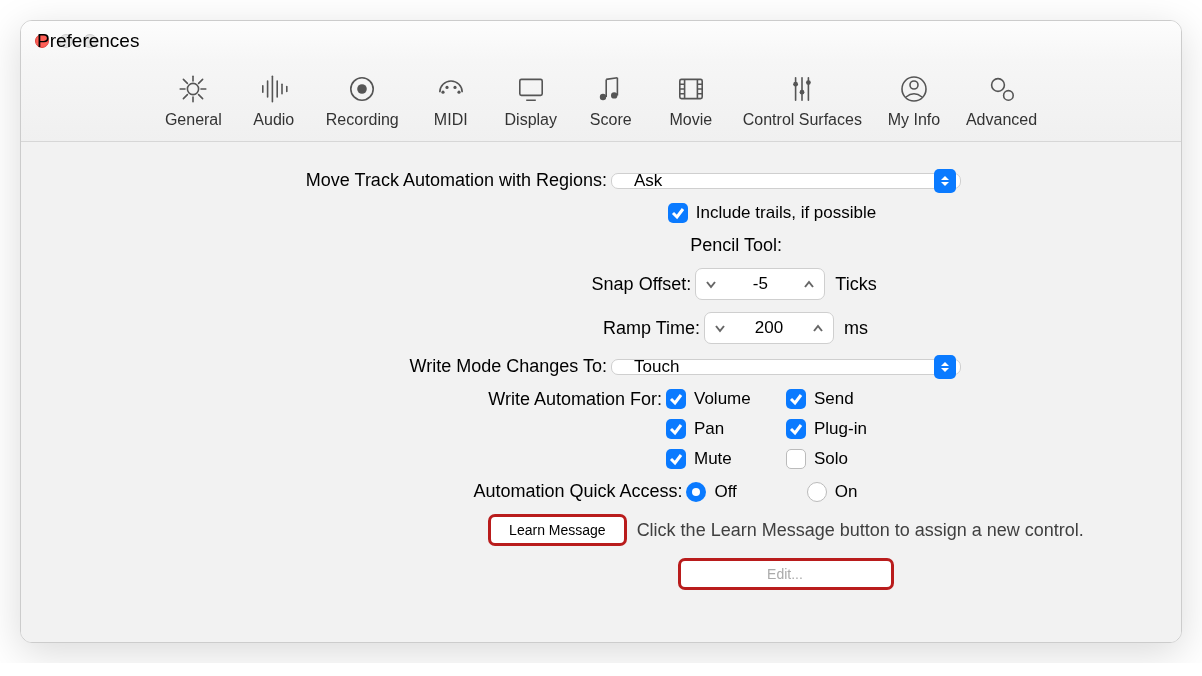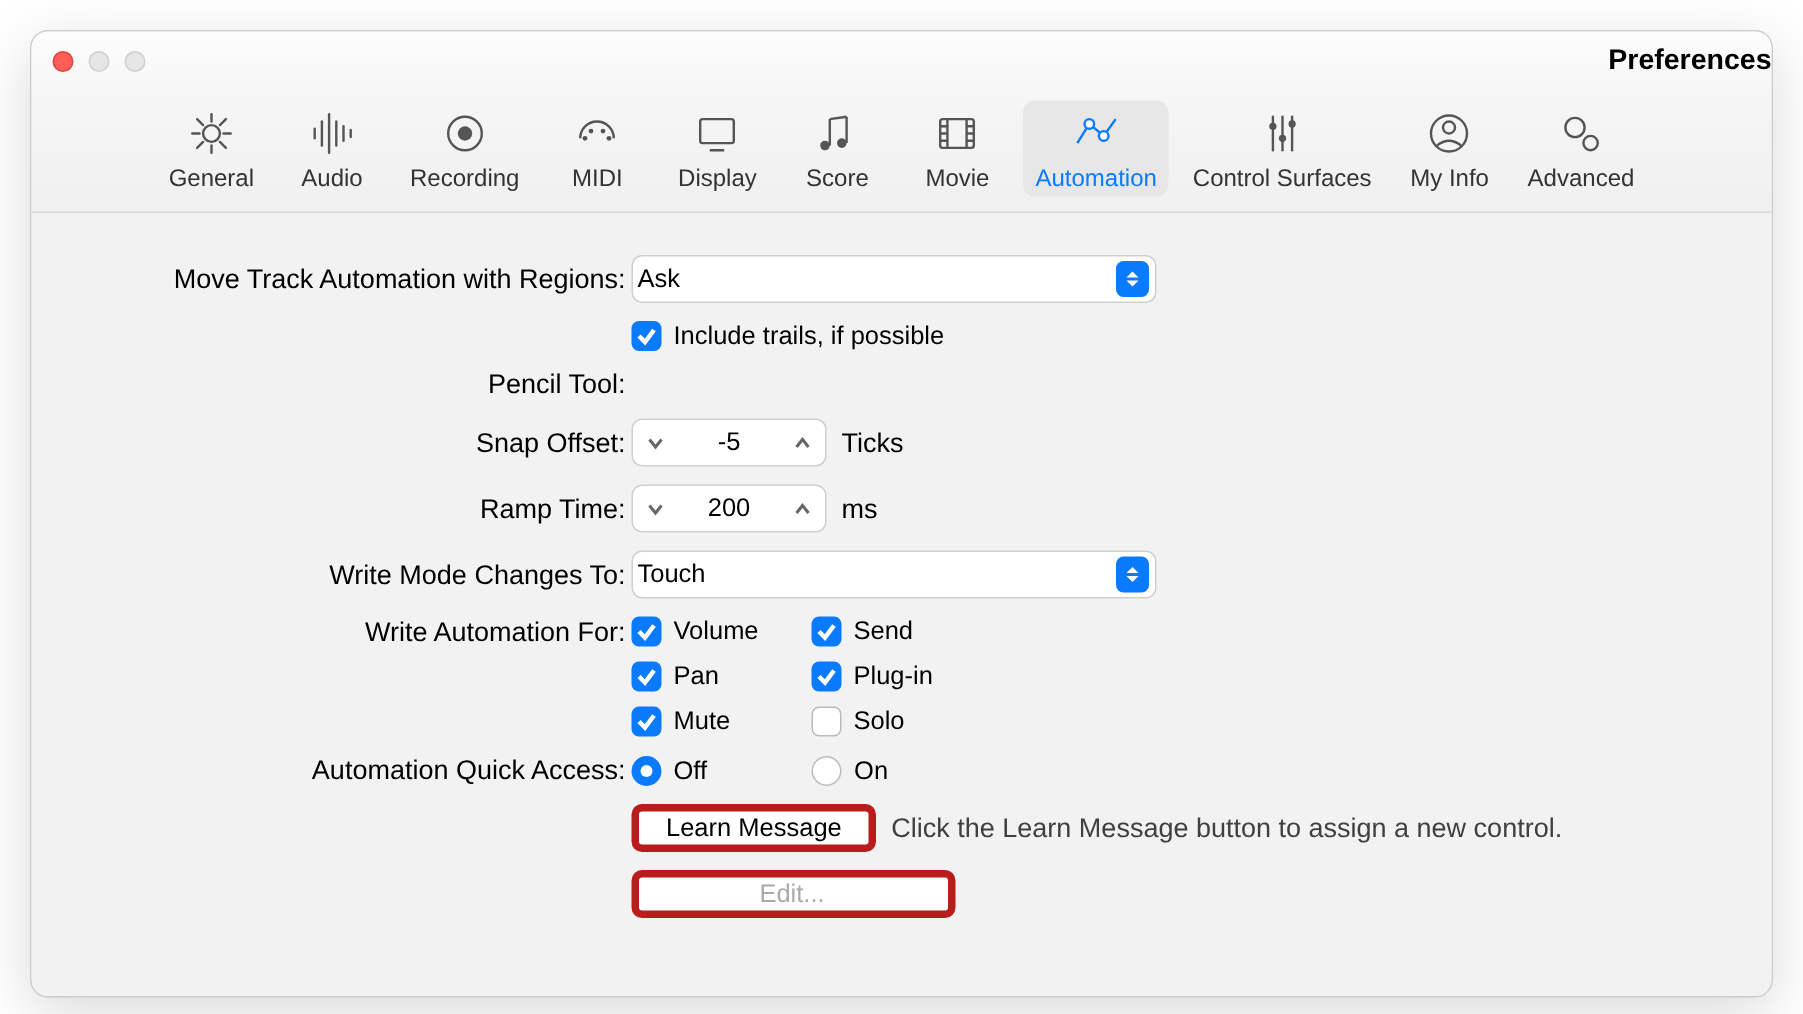--- a/index.html
+++ b/index.html
@@ -27,22 +27,22 @@
       padding: 0 14px;
       background: linear-gradient(#fdfdfd, #f6f6f6);
       position: relative;
     }
     .traffic-lights { display: flex; gap: 10px; }
     .traffic-light { width: 14px; height: 14px; border-radius: 50%; }
     .tl-close { background: #ff5f57; border: 0.5px solid #e0443e; }
     .tl-min { background: #e6e6e6; border: 0.5px solid #d0d0d0; }
     .tl-max { background: #e6e6e6; border: 0.5px solid #d0d0d0; }
     .window-title {
-      position: absolute; left: 16px; right: 0; text-align: right;
-      font-weight: 700; font-size: 19px;
+      position: absolute; left: 16px; right: 0; text-align: left;
+      font-weight: 400; font-size: 19px;
     }
     .toolbar {
       display: flex;
       justify-content: center;
       gap: 8px;
       padding: 6px 18px 10px;
       background: linear-gradient(#f6f6f6, #f0f0f0);
       border-bottom: 1px solid #d7d7d7;
     }
     .toolbar-item {
@@ -58,37 +58,38 @@
     .toolbar-label { font-size: 16px; color: #333; white-space: nowrap; }
     .content {
       padding: 28px 30px 40px;
       background: #f2f2f2;
     }
     .form-row {
       display: flex;
       align-items: center;
       margin-bottom: 12px;
       gap: 0;
+      justify-content: center;
     }
     .form-label {
       width: 370px;
       text-align: right;
       font-size: 18px;
       padding-right: 4px;
     }
     .form-control-col {
       display: flex;
       align-items: center;
       gap: 10px;
       flex-wrap: wrap;
     }
     .popup {
       display: flex; align-items: center; justify-content: space-between;
       background: #fff; border: 1px solid #cfcfcf; border-radius: 7px;
-      padding: 4px 4px 4px 3px; min-width: 200px; height: 32px;
+      padding: 4px 4px 4px 22px; min-width: 200px; height: 16px;
     }
     .popup-wide { width: 350px; }
     .popup-arrows {
       width: 22px; height: 24px; background: #0a7aff; border-radius: 5px;
       display: flex; flex-direction: column; align-items: center; justify-content: center;
     }
     .popup-arrows::before, .popup-arrows::after {
       content: ""; width: 0; height: 0; border-left: 4px solid transparent;
       border-right: 4px solid transparent;
     }
@@ -114,22 +115,22 @@
     .stepper .sbtn svg { width: 12px; height: 10px; stroke: #666; stroke-width: 2; fill: none; }
     .stepper .sval { flex: 1; text-align: center; }
     .radio {
       width: 20px; height: 20px; border-radius: 50%;
       display: inline-flex; align-items: center; justify-content: center; flex-shrink: 0;
     }
     .radio.on { background: #0a7aff; }
     .radio.off { background: #fff; border: 1px solid #bbb; }
     .radio.on::after { content: ""; width: 8px; height: 8px; background: #fff; border-radius: 50%; }
     .btn {
-      background: #fff; border: 5px solid #b91c1c; border-radius: 7px;
-      padding: 5px 18px; font-size: 17px; height: 32px;
+      background: #fff; border: 3px solid #b91c1c; border-radius: 7px;
+      padding: 5px 18px; font-size: 14px; height: 32px;
       display: inline-flex; align-items: center;
     }
     .btn.disabled { color: #aaa; }
     .checks-grid {
       display: grid; grid-template-columns: 120px 120px; row-gap: 10px;
     }
     .unit { font-size: 18px; }
     .hint { font-size: 18px; color: #404040; }
   </style>
 </head>
@@ -228,30 +229,20 @@
             <line x1="28" y1="8" x2="28" y2="32"></line>
             <line x1="6" y1="14" x2="12" y2="14"></line>
             <line x1="6" y1="20" x2="12" y2="20"></line>
             <line x1="6" y1="26" x2="12" y2="26"></line>
             <line x1="28" y1="14" x2="34" y2="14"></line>
             <line x1="28" y1="20" x2="34" y2="20"></line>
             <line x1="28" y1="26" x2="34" y2="26"></line>
           </svg>
         </span>
       <span class="toolbar-label">Movie</span>
-    </div>
-    <div class="toolbar-item selected">
-      <span class="toolbar-icon">
-          <svg viewBox="0 0 40 40" stroke="#0a7aff">
-            <polyline points="4,28 14,12 26,22 36,8" fill="none"></polyline>
-            <circle cx="14" cy="12" r="4" fill="#fff"></circle>
-            <circle cx="26" cy="22" r="4" fill="#fff"></circle>
-          </svg>
-        </span>
-      <span class="toolbar-label">Automation</span>
     </div>
     <div class="toolbar-item">
       <span class="toolbar-icon">
           <svg viewBox="0 0 40 40" stroke-linecap="round">
             <line x1="12" y1="6" x2="12" y2="34"></line>
             <line x1="20" y1="6" x2="20" y2="34"></line>
             <line x1="28" y1="6" x2="28" y2="34"></line>
             <circle cx="12" cy="14" r="3" fill="#555" stroke="none"></circle>
             <circle cx="20" cy="24" r="3" fill="#555" stroke="none"></circle>
             <circle cx="28" cy="12" r="3" fill="#555" stroke="none"></circle>

